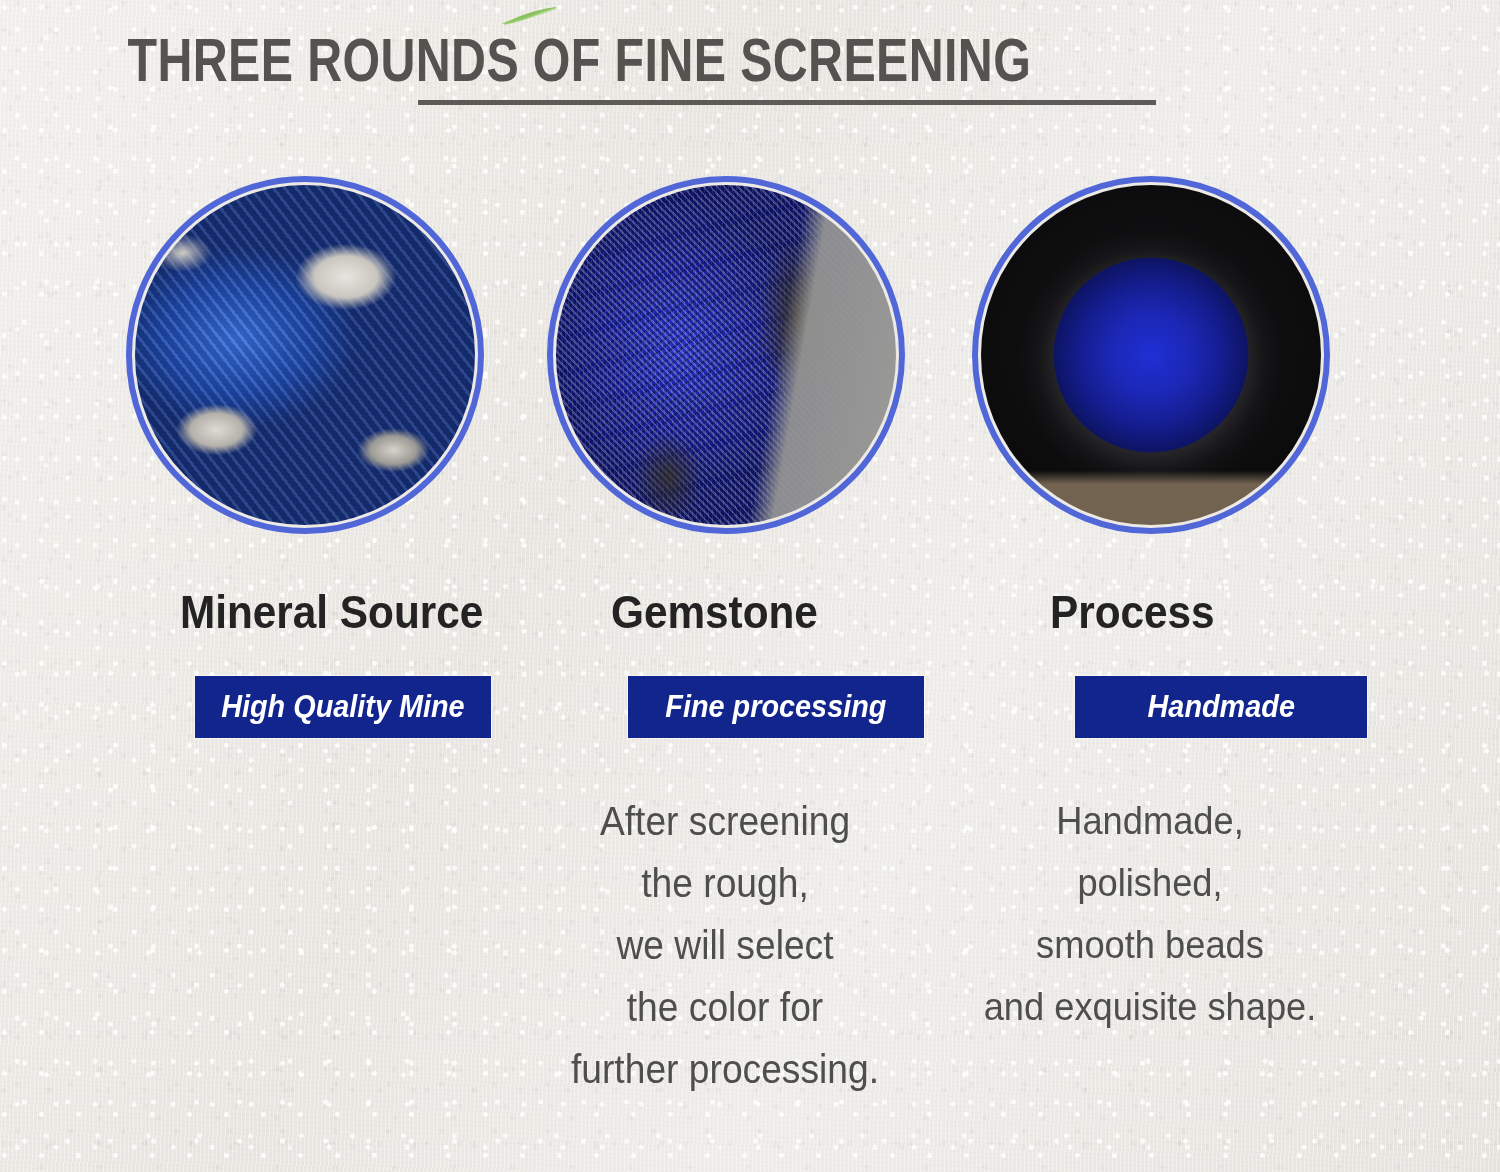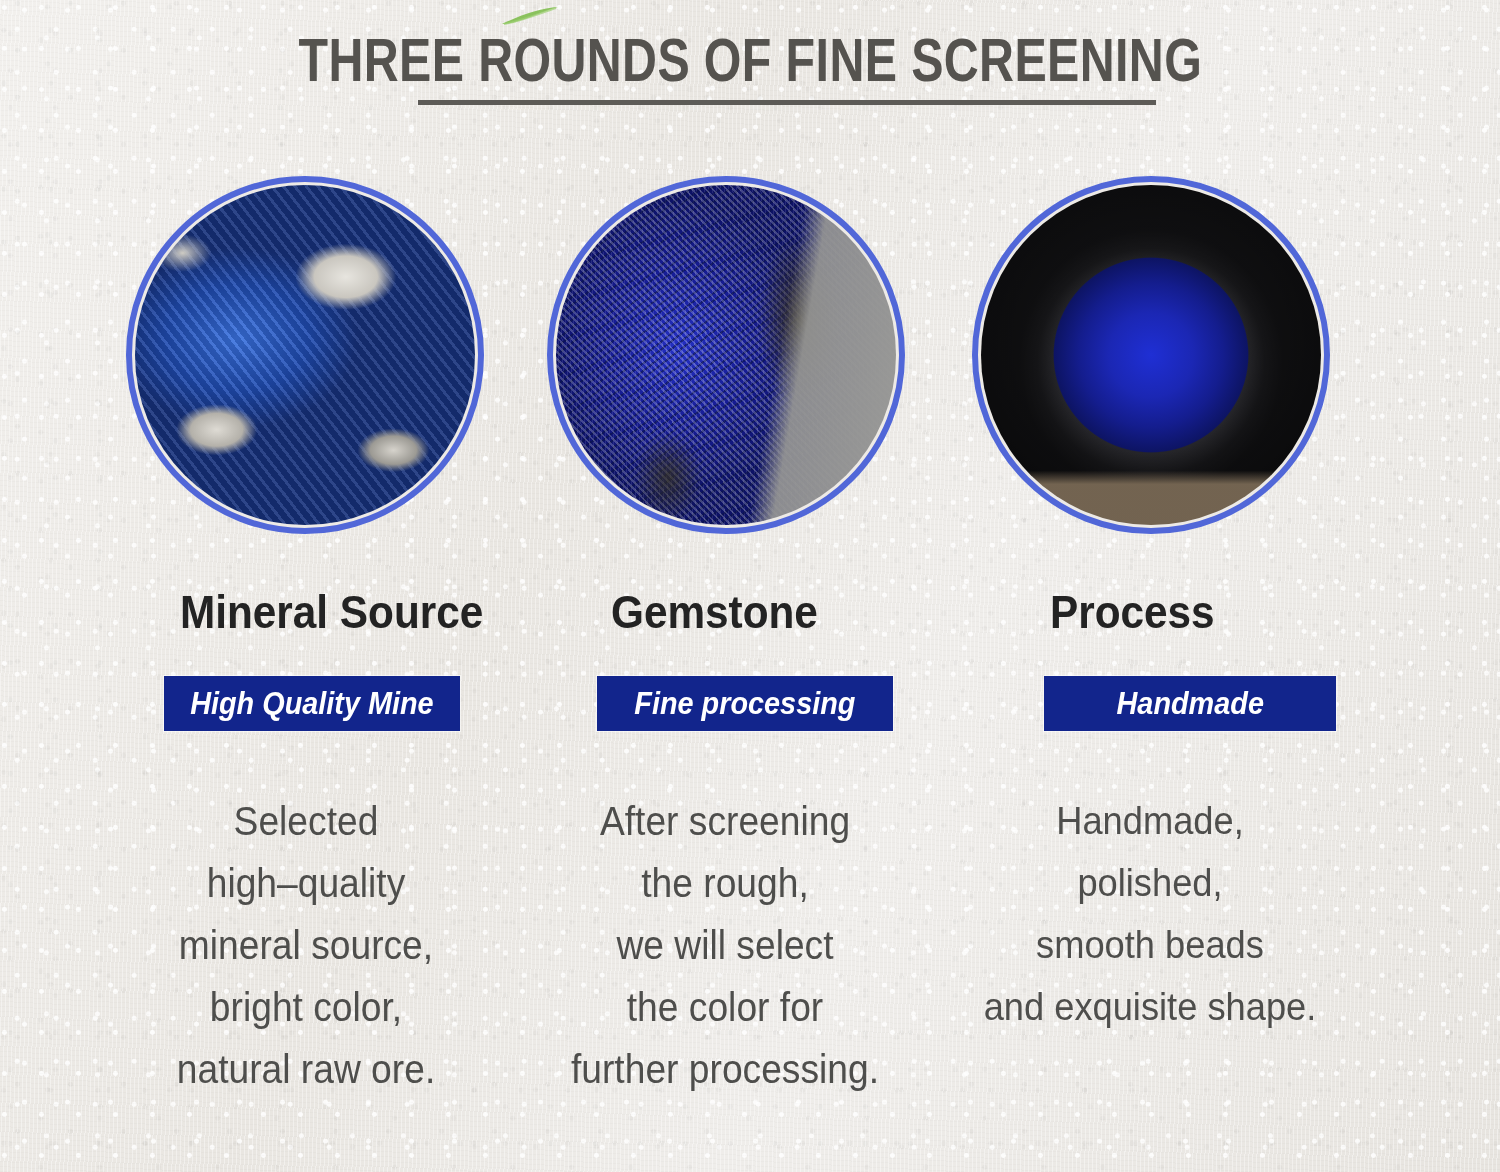--- a/index.html
+++ b/index.html
@@ -61,21 +61,21 @@
     width: 64px;
     height: 26px;
   }
 
   
   .title-wrap {
     position: absolute;
     left: 0;
     top: 28px;
     width: 1500px;
-    text-align: center;
+    text-align: left;
   }
   .title {
     display: inline-block;
     font-family: "Liberation Sans Narrow", "Liberation Sans", sans-serif;
     font-size: 62px;
     line-height: 64px;
     font-weight: 700;
     letter-spacing: 0.5px;
     color: #55534f;
     transform: scaleX(0.78);
@@ -190,22 +190,23 @@
   .col-3 .heading { left: 110px; top: 418px; }
 
   
   .badge {
     position: absolute;
     background: #12258c;
     box-sizing: border-box;
     display: flex;
     align-items: center;
     justify-content: center;
-    height: 55px;
+    height: 62px;
     box-shadow: 0 0 0 1px rgba(255,255,255,0.55);
+    margin-left: 31px;
   }
   .col-1 .badge { left: 68px; top: 508px; width: 296px; }
   .col-2 .badge { left: 82px; top: 508px; width: 296px; }
   .col-3 .badge { left: 104px; top: 508px; width: 292px; }
 
   .badge-text {
     font-family: "Liberation Sans Narrow", "Liberation Sans", sans-serif;
     font-size: 31px;
     line-height: 34px;
     font-style: italic;
@@ -252,27 +253,20 @@
   <div class="title-rule"></div>
 
   <div class="col col-1">
     <div class="photo-ring">
       <div class="photo photo-rough-ore"></div>
     </div>
     <div class="heading">Mineral Source</div>
     <div class="badge">
       <span class="badge-text">High Quality Mine</span>
     </div>
-    <div class="body-text">
-      <div class="body-line">Selected</div>
-      <div class="body-line">high–quality</div>
-      <div class="body-line">mineral source,</div>
-      <div class="body-line">bright color,</div>
-      <div class="body-line">natural raw ore.</div>
-    </div>
   </div>
 
   <div class="col col-2">
     <div class="photo-ring">
       <div class="photo photo-gemstone"></div>
     </div>
     <div class="heading">Gemstone</div>
     <div class="badge">
       <span class="badge-text">Fine processing</span>
     </div>

